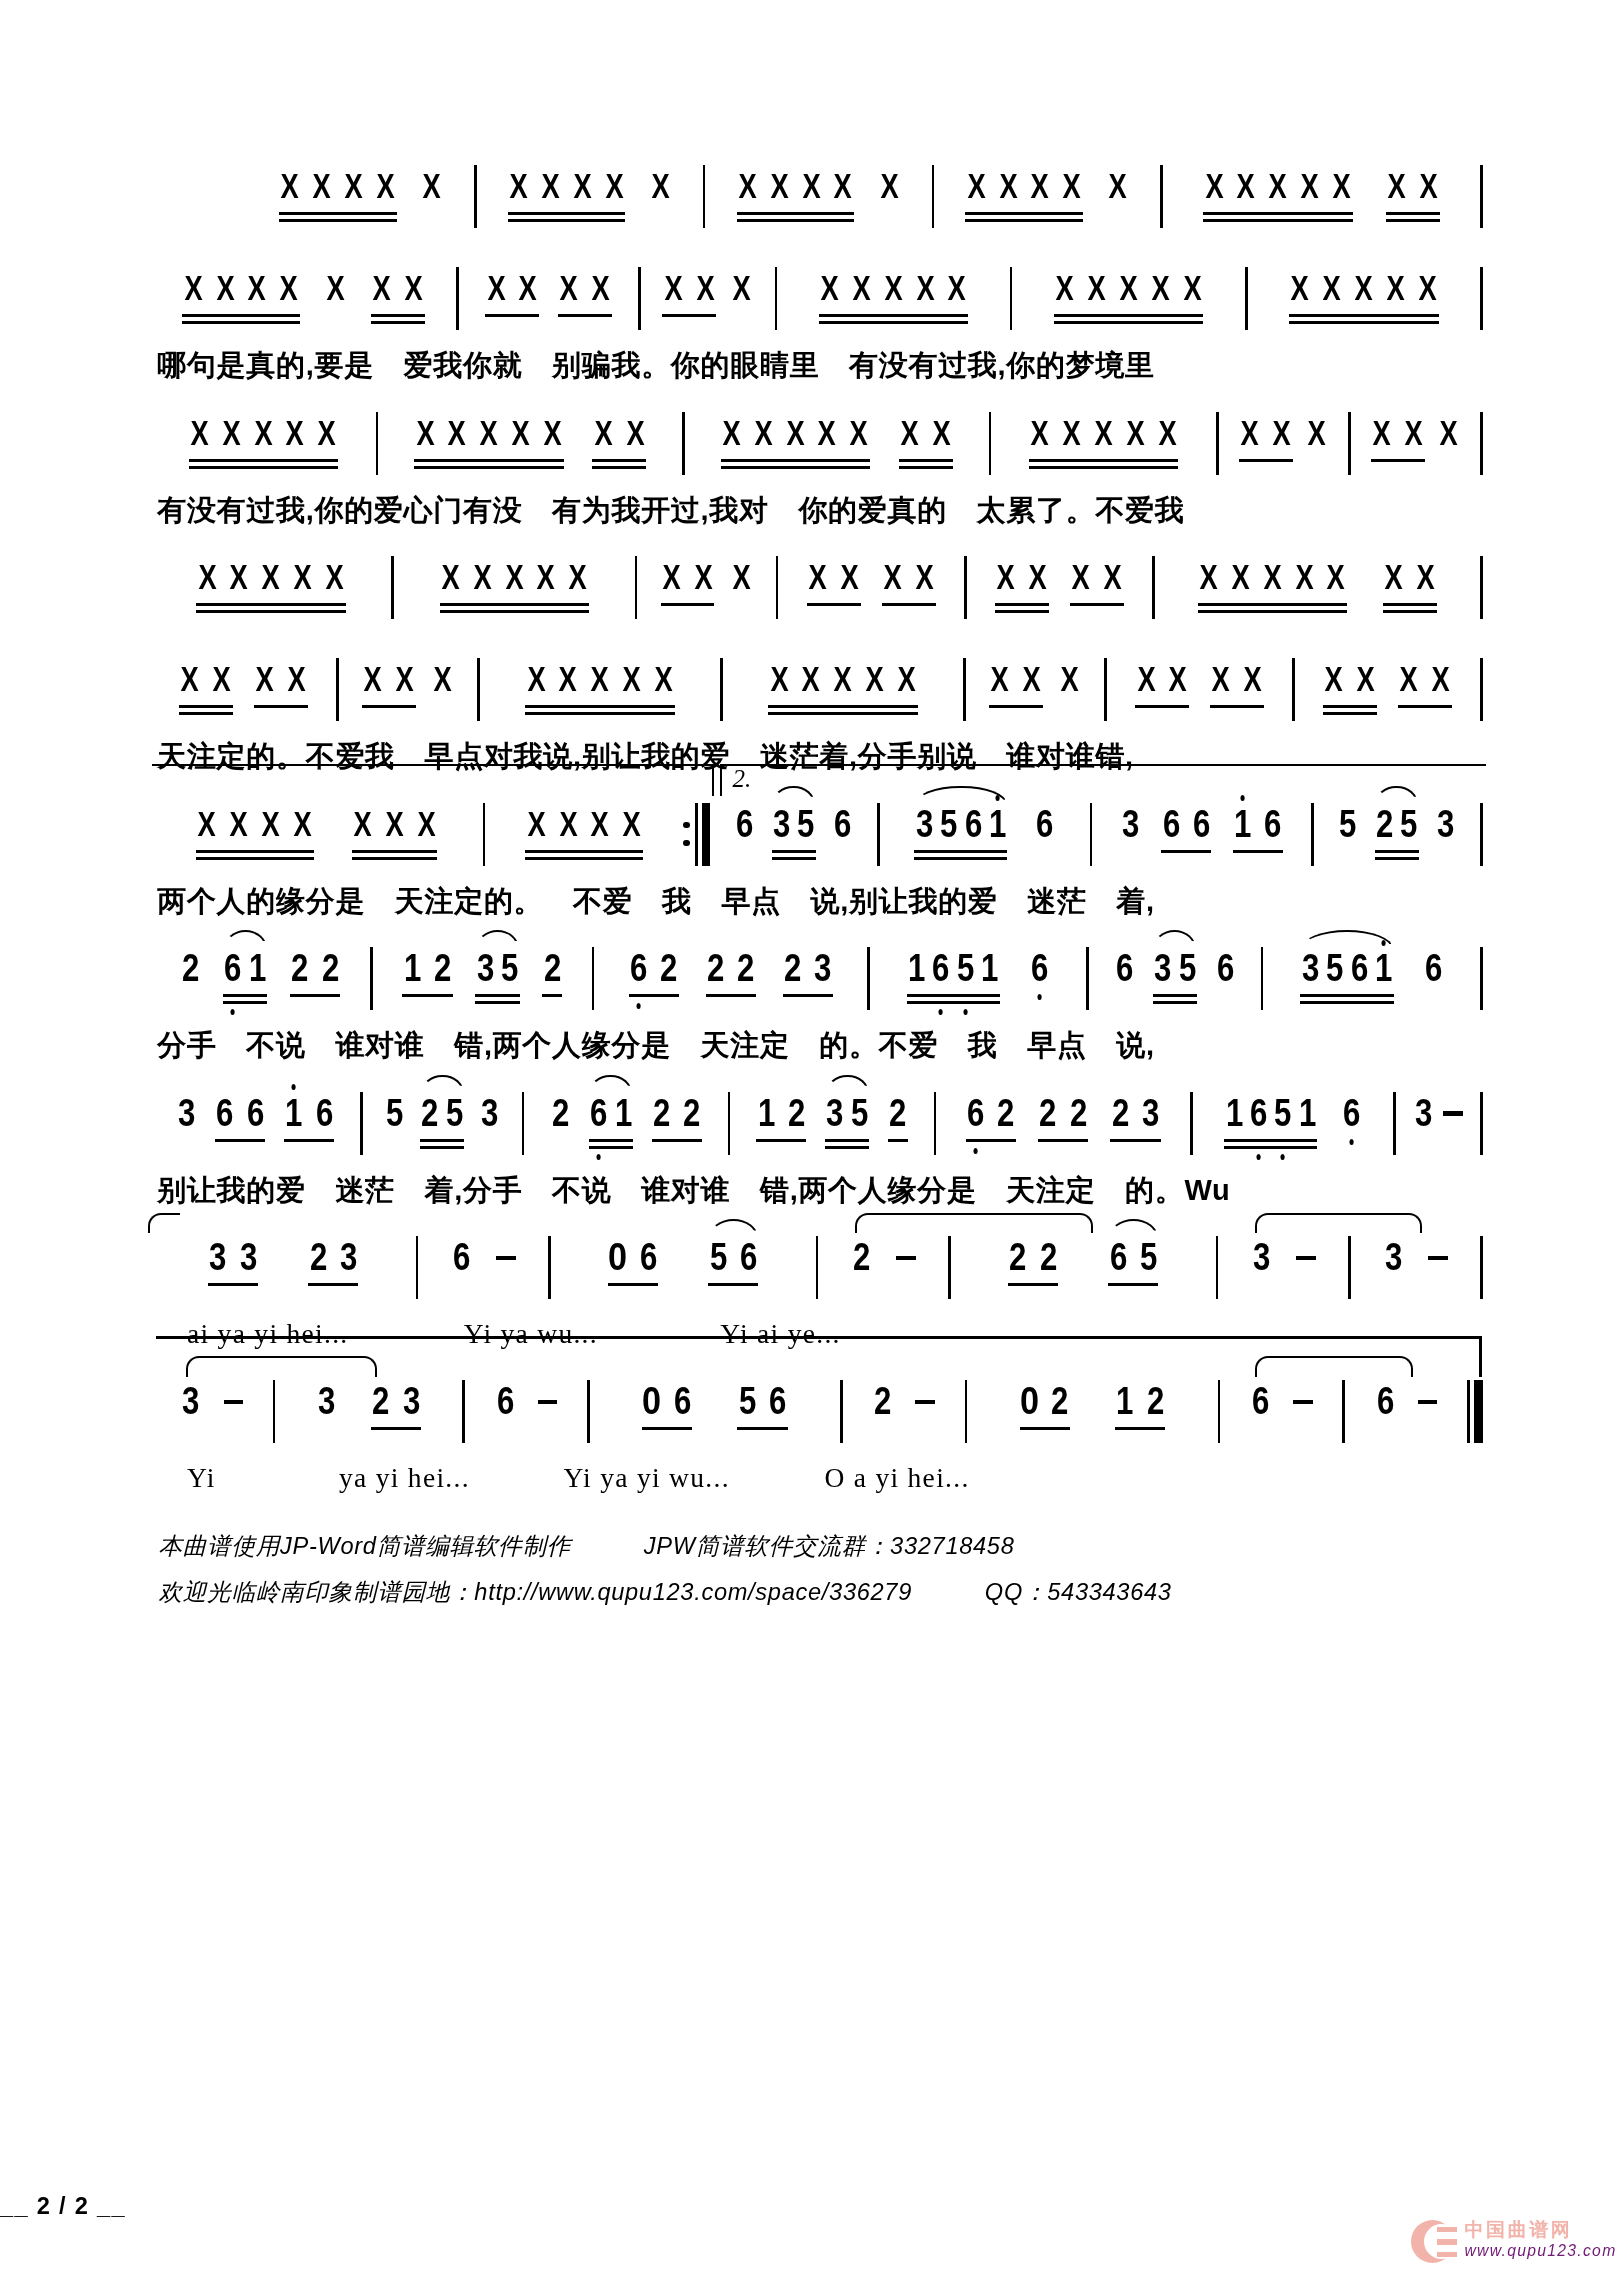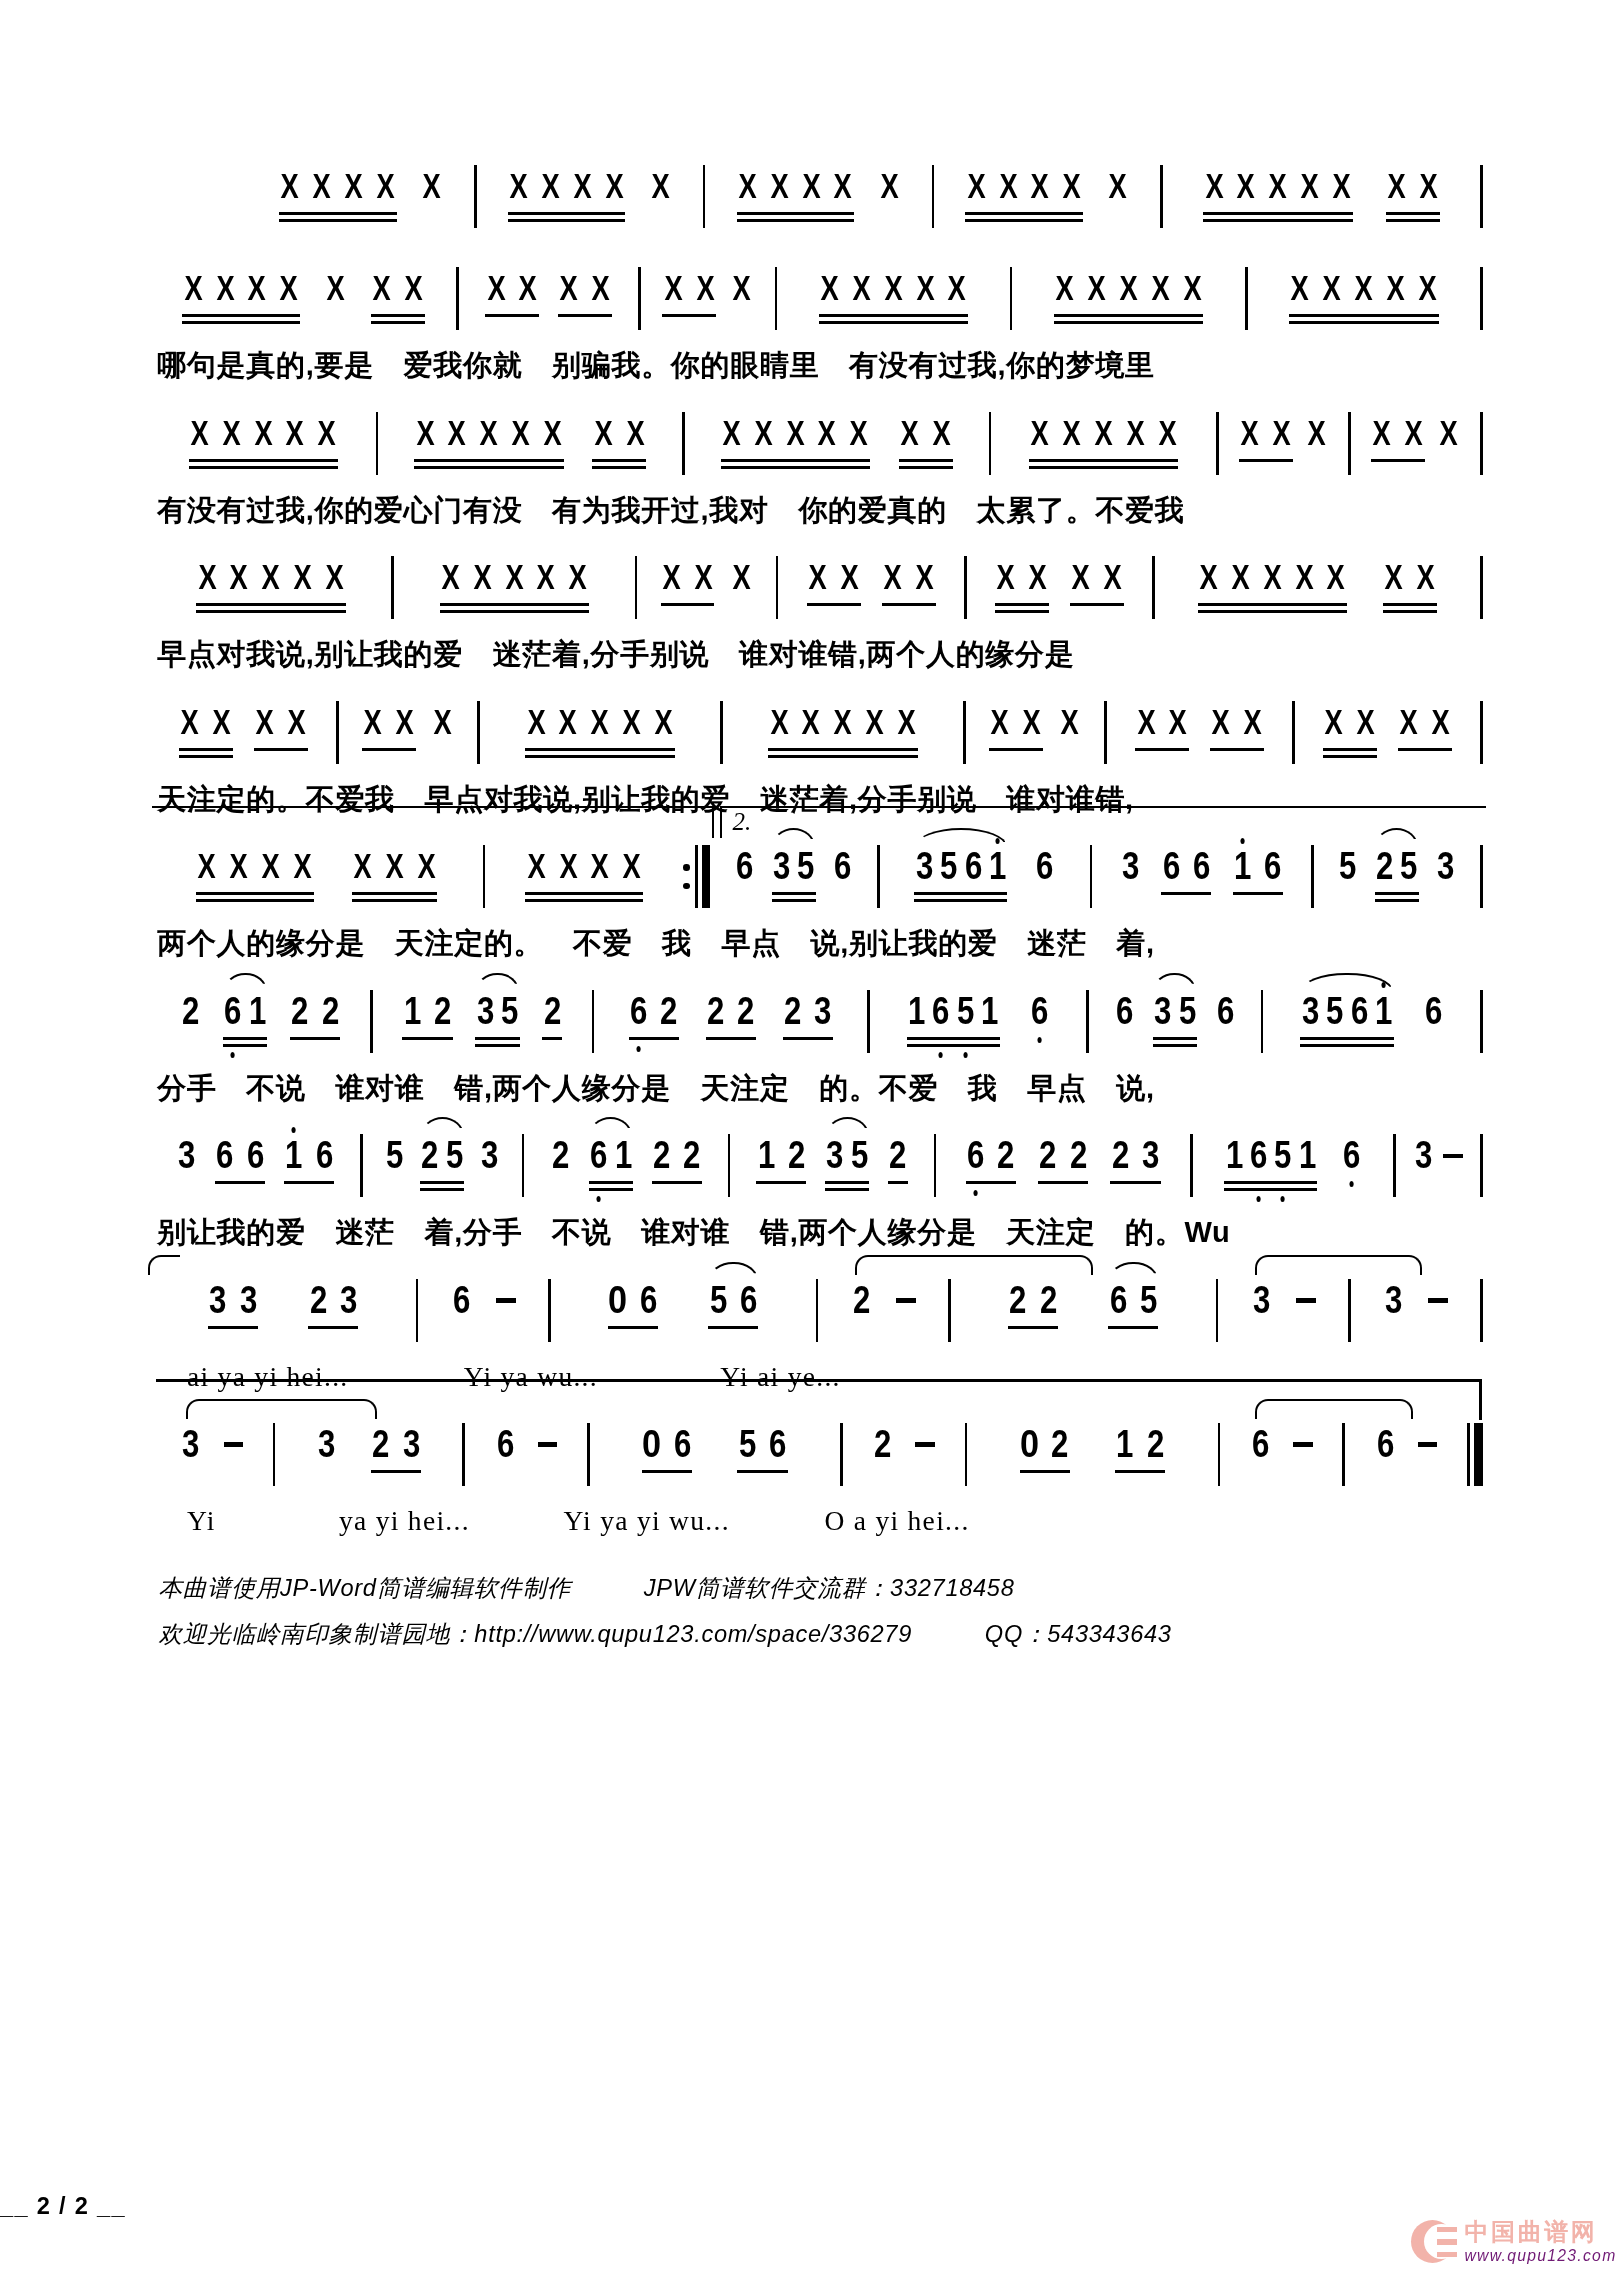--- a/index.html
+++ b/index.html
@@ -61,21 +61,21 @@
 
   .page-number{position:absolute;top:2193px;left:0;width:100%;font-size:23.6px;font-weight:bold;letter-spacing:1.3px;}
 
   .watermark{position:absolute;right:6.5px;top:2220px;display:flex;align-items:flex-start;gap:6.5px;}
   .wm-logo{width:47px;height:47px;position:relative;flex:0 0 auto;}
   .wm-circle{position:absolute;left:0;top:0;width:43px;height:43px;border-radius:50%;}
   .wm-circle::before{content:"";position:absolute;left:13px;top:3.9px;width:35px;height:35px;background:#fff;border-radius:50%;}
   .wm-bars{position:absolute;left:26px;top:6.5px;width:19.6px;height:31px;display:flex;flex-direction:column;justify-content:space-between;}
   .wm-bars i{display:block;height:5.9px;}
   .wm-text{display:flex;flex-direction:column;line-height:1;}
-  .wm-name{font-size:24px;font-weight:bold;letter-spacing:2.6px;}
+  .wm-name{font-size:19px;font-weight:bold;letter-spacing:2.6px;}
   .wm-url{font-size:15.7px;margin-top:3.9px;letter-spacing:1.3px;}
 </style>
 </head>
 <body>
 
 <div class="page">
   <div class="score">
       <div class="system">
         <div class="notes-row indented">
           <div class="measure" style="flex-grow: 5;">
@@ -402,21 +402,20 @@
             </div>
             <div class="unit xu" data-u="2">
               <span class="note x">X</span>
               <span class="note x">X</span>
               <i class="beam b1"></i>
               <i class="beam b2"></i>
             </div>
           </div>
           <div class="barline"></div>
         </div>
-        <div class="lyrics-row"><span>早点对我说,别让我的爱　迷茫着,分手别说　谁对谁错,两个人的缘分是</span></div>
       </div>
       <div class="system">
         <div class="notes-row">
           <div class="measure" style="flex-grow: 4;">
             <div class="unit xu" data-u="2">
               <span class="note x">X</span>
               <span class="note x">X</span>
               <i class="beam b1"></i>
               <i class="beam b2"></i>
             </div>

